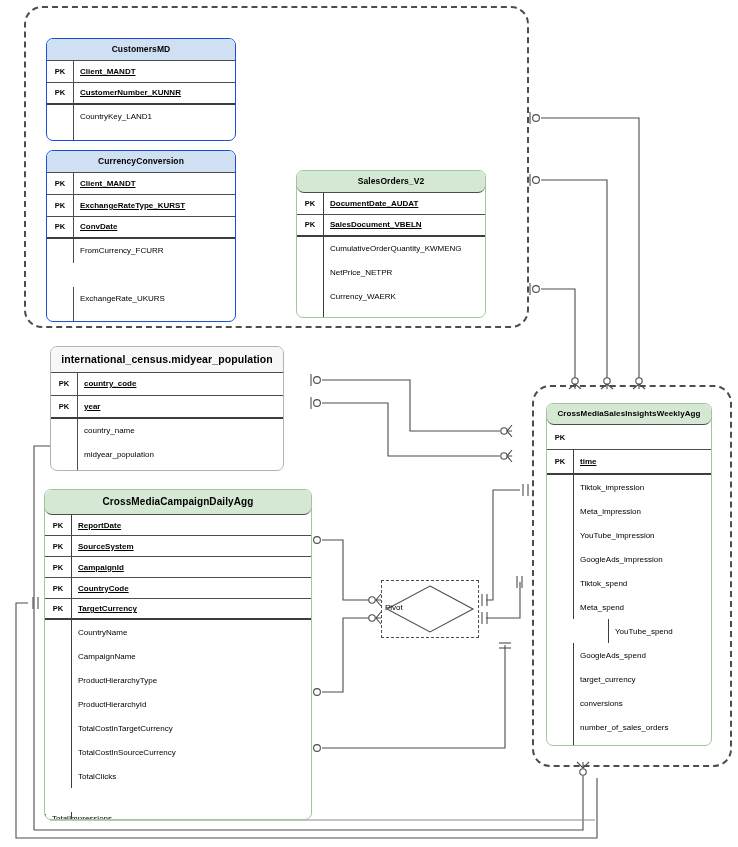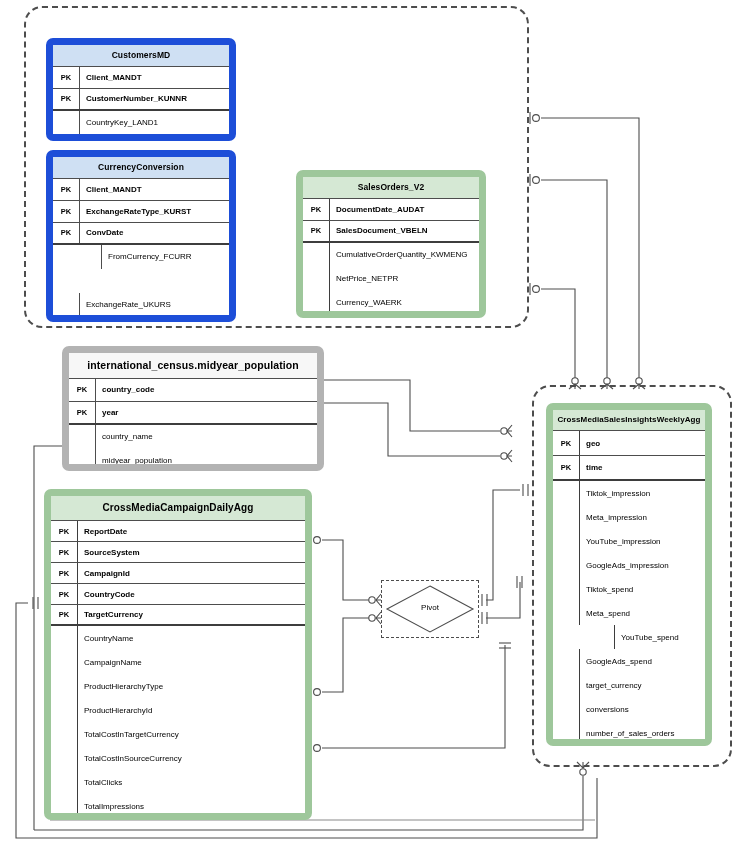--- a/index.html
+++ b/index.html
@@ -1,43 +1,43 @@
 <!DOCTYPE html>
 <html><head>
 <meta charset="utf-8">
 <style>
   html,body{margin:0;padding:0;background:#ffffff;}
   body{width:738px;height:847px;font-family:"Liberation Sans",sans-serif;color:#000;}
   #stage{position:relative;width:738px;height:847px;overflow:hidden;}
   svg#wires{position:absolute;left:0;top:0;width:738px;height:847px;pointer-events:none;}
 
-  .entity{position:absolute;box-sizing:border-box;border:7px solid #1d4ed8;border-radius:7px;background:#fff;
+  .entity{position:absolute;box-sizing:border-box;border:1px solid #1d4ed8;border-radius:7px;background:#fff;
           overflow:hidden;box-shadow:0 0 0 0 transparent;}
   .entity.green{border-color:#9ec79b;}
   .entity.plain{border-color:#b3b3b3;}
   .ehead{box-sizing:border-box;text-align:center;font-weight:bold;font-size:8.5px;line-height:1;
          padding:6px 4px 6px;border-bottom:1px solid #4d4d4d;letter-spacing:.1px;}
   .ehead.blue{background:#cfe0f3;}
-  .ehead.green{background:#d5e8d4;}
+  .ehead.green{background:#d5e8d4;border-radius:7px;}
   .ehead.plain{background:#f7f7f7;font-size:10.5px;padding:7px 4px;}
   .erow{display:flex;align-items:center;box-sizing:border-box;min-height:20px;}
   .erow .pk{flex:0 0 26px;text-align:center;font-weight:bold;font-size:7.5px;align-self:stretch;
             display:flex;align-items:center;justify-content:center;}
   .erow .nm{flex:1;font-size:8px;padding-left:6px;border-left:1px solid #4d4d4d;align-self:stretch;
             display:flex;align-items:center;}
-  .erow.key .nm{font-weight:bold;}
+  .erow.key .nm{font-weight:bold;text-decoration:underline;}
   .erow.key{border-bottom:1px solid #4d4d4d;}
   .erow.keylast{border-bottom:2px solid #3d3d3d;}
   .erow.attr{min-height:24px;}
   .erow.attr .nm{font-weight:normal;text-decoration:none;}
   .entity.green .erow .nm{border-left-color:#3d3d3d;}
 
   .dashbox{position:absolute;box-sizing:border-box;border:2px dashed #4d4d4d;border-radius:18px;}
   .pivotbox{position:absolute;box-sizing:border-box;border:1.6px dashed #4d4d4d;}
-  .pivotlbl{position:absolute;font-size:8px;text-align:center;}
+  .pivotlbl{position:absolute;font-size:8px;text-align:left;}
 </style>
 </head>
 <body>
 
 <div id="stage">
 
   <div class="dashbox" style="left:24px;top:6px;width:505px;height:322px;"></div>
   <div class="dashbox" style="left:532px;top:385px;width:200px;height:382px;"></div>
 
   <div class="pivotbox" style="left:381px;top:580px;width:98px;height:58px;"></div>
@@ -201,21 +201,21 @@
       <div class="nm">Client_MANDT</div>
     </div>
     <div class="erow key" style="height:22px;">
       <div class="pk">PK</div>
       <div class="nm">ExchangeRateType_KURST</div>
     </div>
     <div class="erow key keylast" style="height:22px;">
       <div class="pk">PK</div>
       <div class="nm">ConvDate</div>
     </div>
-    <div class="erow attr" style="height:24px;gap:22px;">
+    <div class="erow attr" style="height:24px;">
       <div class="pk"></div>
       <div class="nm">FromCurrency_FCURR</div>
     </div>
     <div class="erow attr" style="height:24px;">
       <div class="pk"></div>
     </div>
     <div class="erow attr" style="height:24px;">
       <div class="pk"></div>
       <div class="nm">ExchangeRate_UKURS</div>
     </div>
@@ -246,21 +246,21 @@
     <div class="erow attr" style="height:24px;">
       <div class="pk"></div>
       <div class="nm">Currency_WAERK</div>
     </div>
     <div class="erow attr" style="height:14px;">
       <div class="pk"></div>
       <div class="nm">...</div>
     </div>
   </div>
 
-  <div class="entity plain" style="left:50px;top:346px;width:262px;height:125px;margin-left:12px;">
+  <div class="entity plain" style="left:50px;top:346px;width:234px;height:125px;">
     <div class="ehead plain">international_census.midyear_population</div>
     <div class="erow key" style="height:23px;">
       <div class="pk">PK</div>
       <div class="nm">country_code</div>
     </div>
     <div class="erow key keylast" style="height:23px;">
       <div class="pk">PK</div>
       <div class="nm">year</div>
     </div>
     <div class="erow attr" style="height:22px;">
@@ -320,36 +320,35 @@
       <div class="nm">TotalCostInTargetCurrency</div>
     </div>
     <div class="erow attr" style="height:18px;">
       <div class="pk"></div>
       <div class="nm">TotalCostInSourceCurrency</div>
     </div>
     <div class="erow attr" style="height:18px;">
       <div class="pk"></div>
       <div class="nm">TotalClicks</div>
     </div>
-    <div class="erow attr" style="height:18px;">
+    <div class="erow attr" style="height:18px;flex-direction:column;">
       <div class="pk"></div>
       <div class="nm">TotalImpressions</div>
     </div>
     <div class="erow attr" style="height:18px;">
       <div class="pk"></div>
       <div class="nm">SourceCurrency</div>
     </div>
 
   </div>
 
   <div class="entity green" style="left:546px;top:403px;width:166px;height:343px;">
     <div class="ehead green" style="font-size:8px;">CrossMediaSalesInsightsWeeklyAgg</div>
     <div class="erow key" style="height:25px;">
       <div class="pk">PK</div>
-      <div class="nm">geo</div>
     </div>
     <div class="erow key keylast" style="height:25px;">
       <div class="pk">PK</div>
       <div class="nm">time</div>
     </div>
     <div class="erow attr" style="height:20px;">
       <div class="pk"></div>
       <div class="nm">Tiktok_impression</div>
     </div>
     <div class="erow attr" style="height:20px;align-items:flex-end;">

